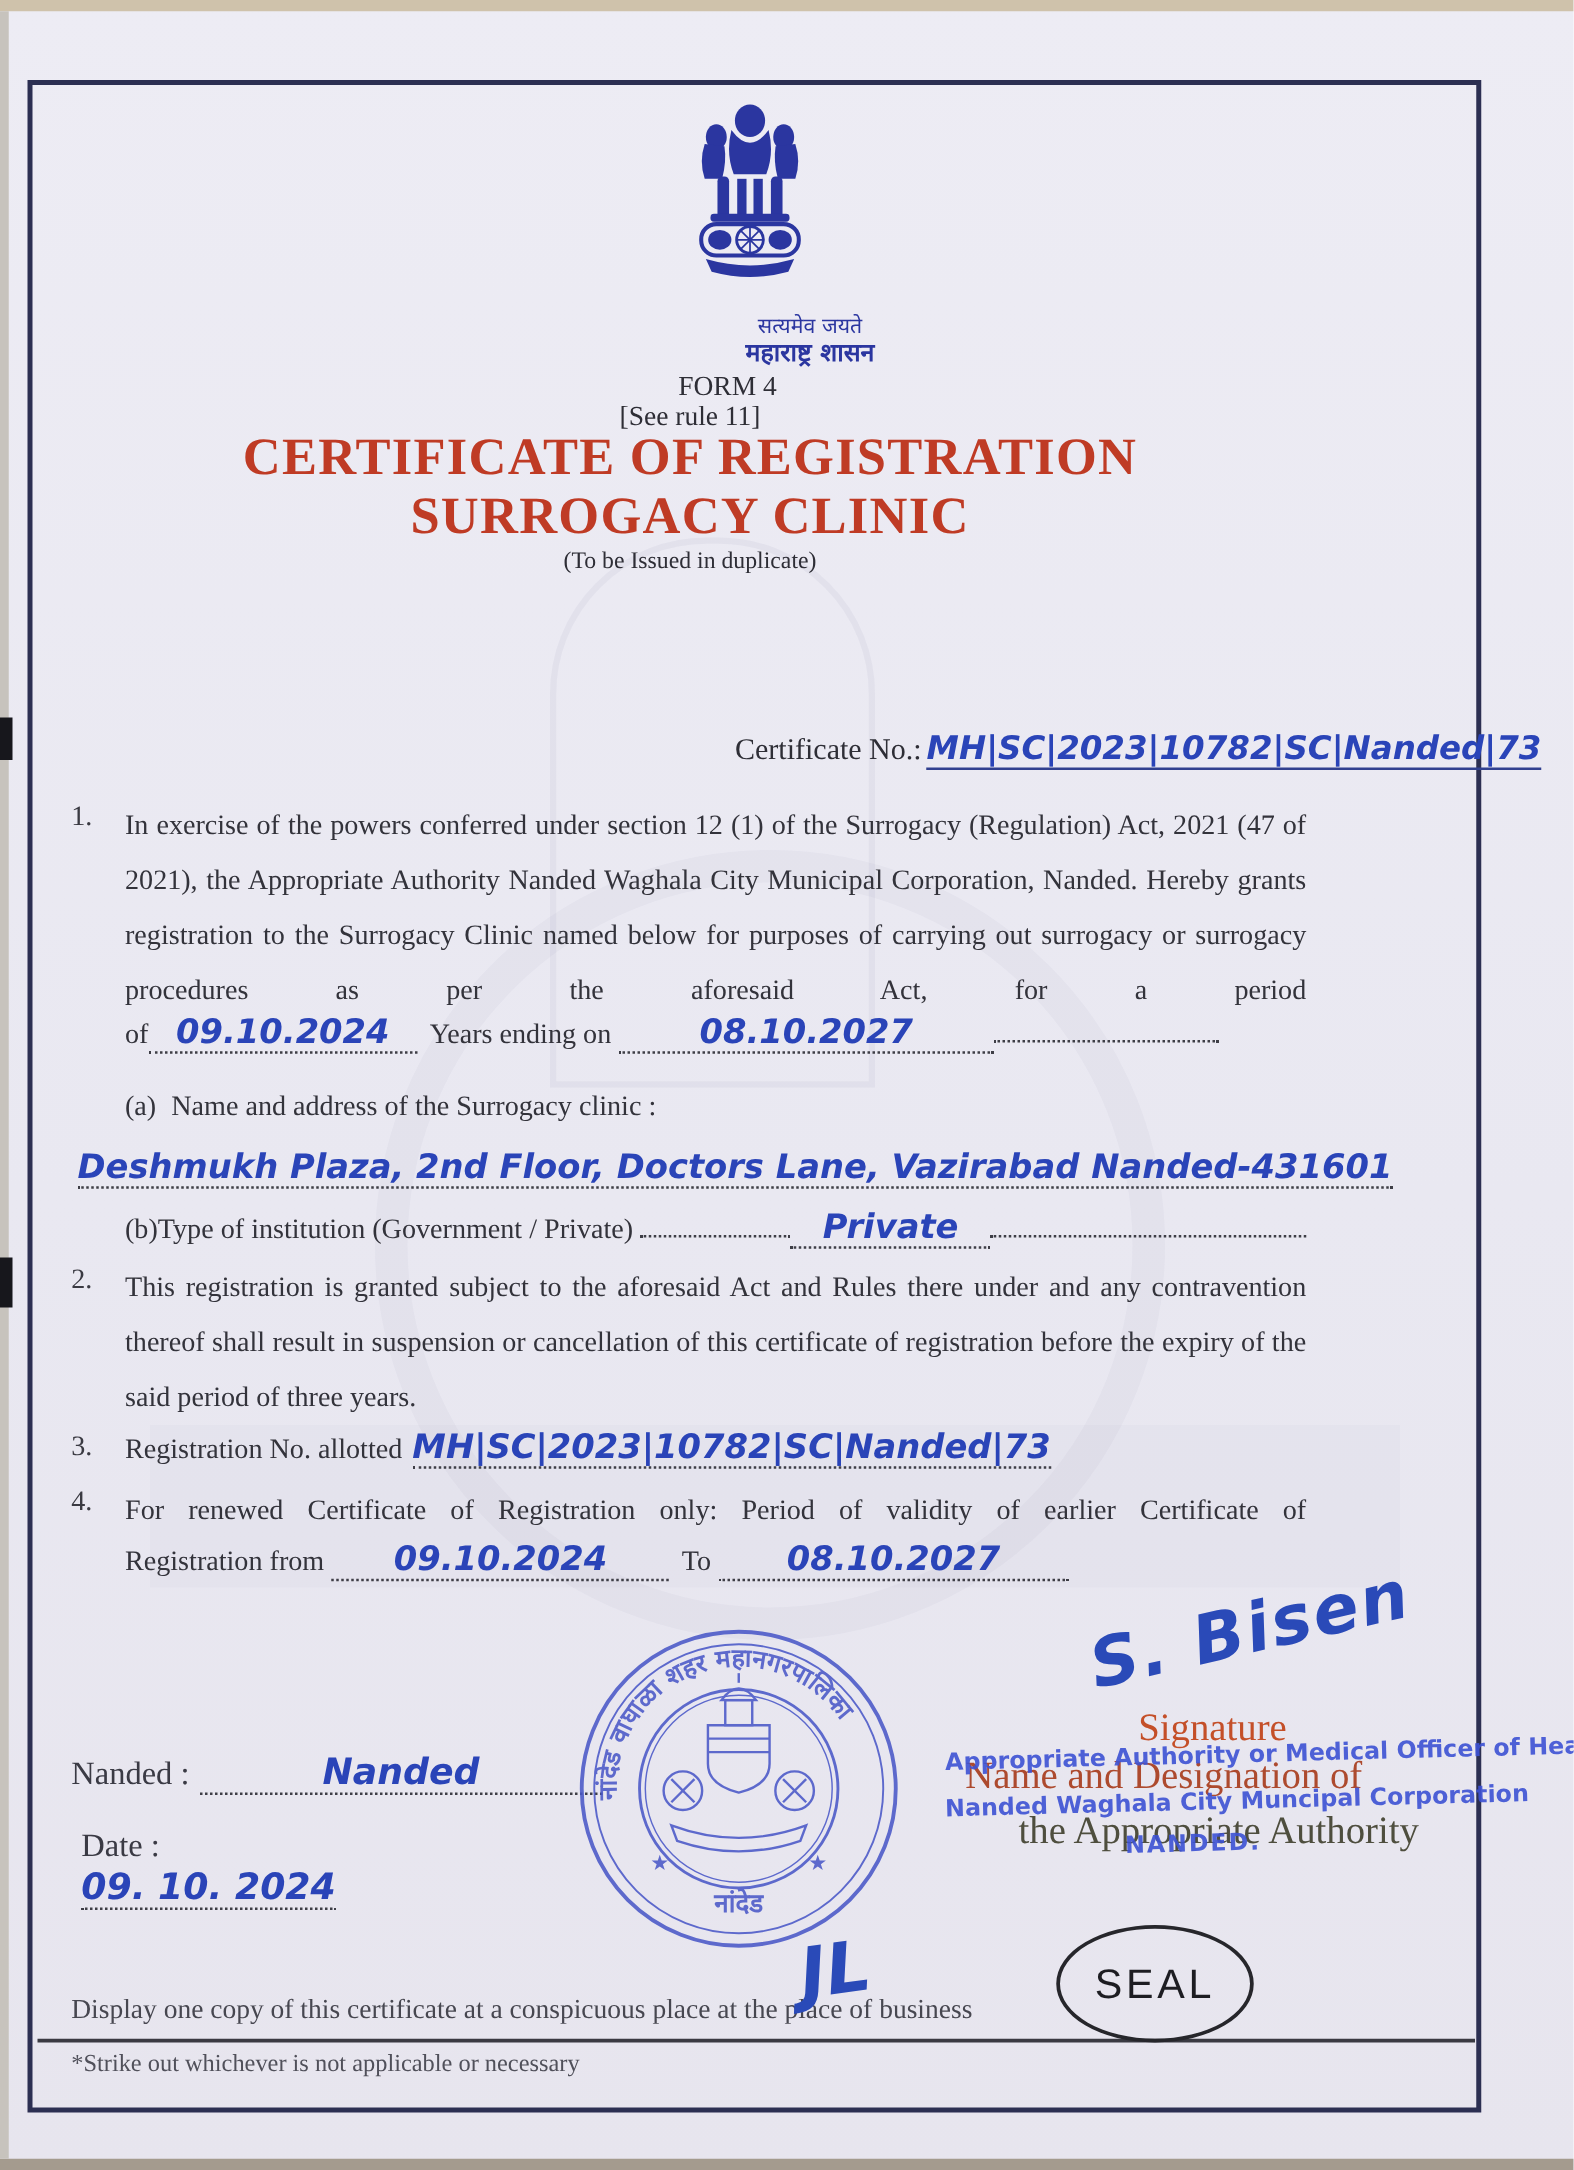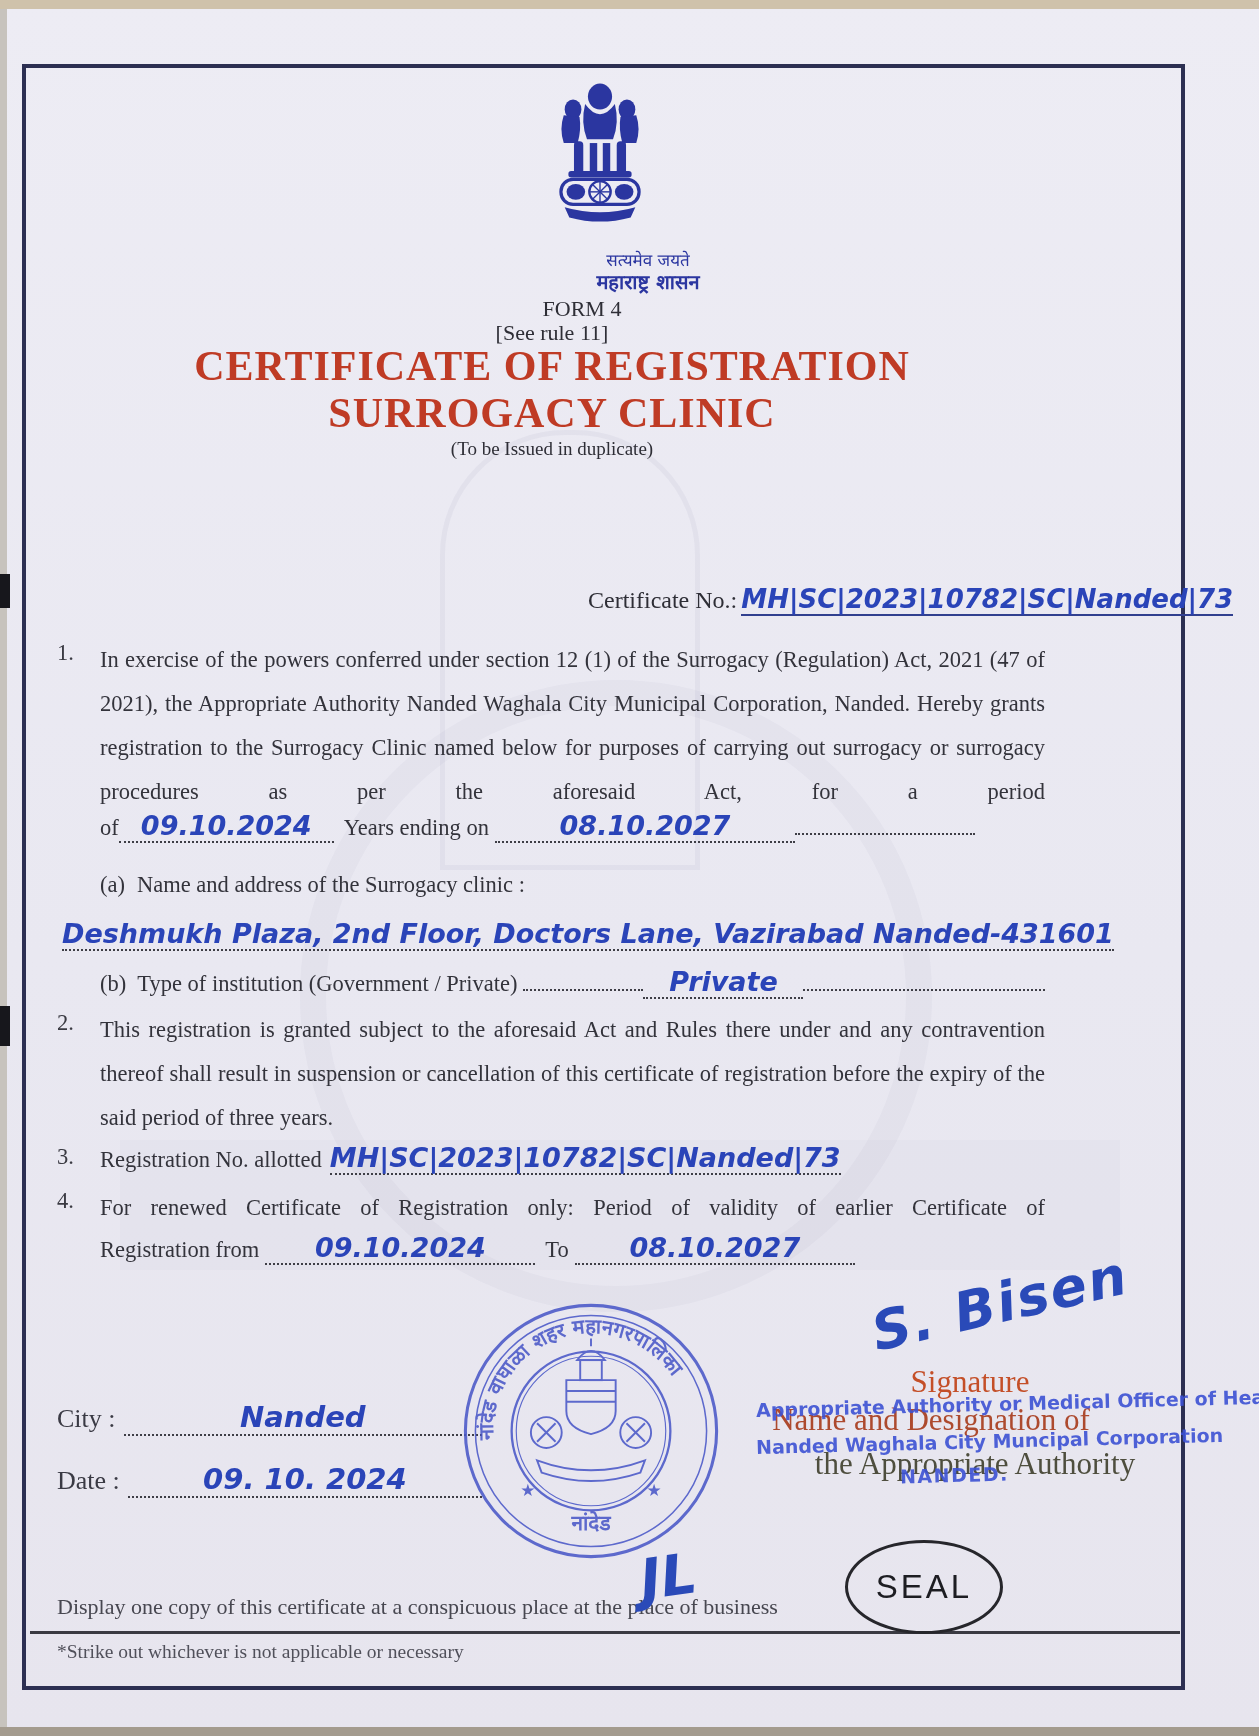--- a/index.html
+++ b/index.html
@@ -136,21 +136,21 @@
   <div class="flexrow" style="left:100px;top:872px;width:945px;">
     <span>(a)</span>
     <span style="margin-left:12px;">Name and address of the Surrogacy clinic :</span>
   </div>
   <div class="flexrow" style="left:62px;top:918px;width:1045px;">
     <span class="fill" style="flex:1;"><span class="hand">Deshmukh Plaza, 2nd Floor, Doctors Lane, Vazirabad Nanded-431601</span></span>
   </div>
 
   <div class="flexrow" style="left:100px;top:966px;width:945px;">
     <span>(b)</span>
-    <span style="margin-left:11px;text-align:center;">Type of institution (Government / Private)</span>
+    <span style="margin-left:0;text-align:center;">Type of institution (Government / Private)</span>
     <span class="fill" style="width:120px;margin-left:6px;"></span>
     <span class="fill" style="min-width:160px;"><span class="hand">Private</span></span>
     <span class="fill" style="flex:1;"></span>
   </div>
 
   <div class="clause-num" style="left:57px;top:1010px;">2.</div>
   <div class="clause-text" style="top:1008px;">This registration is granted subject to the aforesaid Act and Rules there under and any contravention thereof shall result in suspension or cancellation of this certificate of registration before the expiry of the said period of three years.</div>
 
   <div class="clause-num" style="left:57px;top:1144px;">3.</div>
   <div class="flexrow" style="left:100px;top:1142px;width:945px;">
@@ -169,24 +169,24 @@
 
   <div class="sig-script">S. Bisen</div>
   <div class="sig-label">Signature</div>
   <div class="stampline stamp1">Appropriate Authority or Medical Officer of Health</div>
   <div class="desig1">Name and Designation of</div>
   <div class="stampline stamp2">Nanded Waghala City Muncipal Corporation</div>
   <div class="desig2">the Appropriate Authority</div>
   <div class="stampline stamp3">NANDED.</div>
 
   <div class="flexrow" style="left:57px;top:1400px;width:425px;">
-    <span class="place-label">City :</span>
+    <span class="place-label">Nanded :</span>
     <span class="fill" style="flex:1;margin-left:8px;"><span class="hand" style="font-size:29px;">Nanded</span></span>
   </div>
-  <div class="flexrow" style="left:57px;top:1462px;width:425px;">
+  <div class="flexrow" style="left:57px;top:1462px;width:425px;flex-direction:column;">
     <span class="place-label">Date :</span>
     <span class="fill" style="flex:1;margin-left:8px;"><span class="hand" style="font-size:29px;">09. 10. 2024</span></span>
   </div>
 
   <svg class="round-stamp" viewBox="0 0 340 340" width="262" height="262">
     <defs>
       <path id="ringPath" d="M 56 226 A 127 127 0 1 1 284 226" fill="none"></path>
     </defs>
     <g stroke="#4a58c8" fill="none">
       <circle cx="170" cy="170" r="163" stroke-width="4"></circle>

